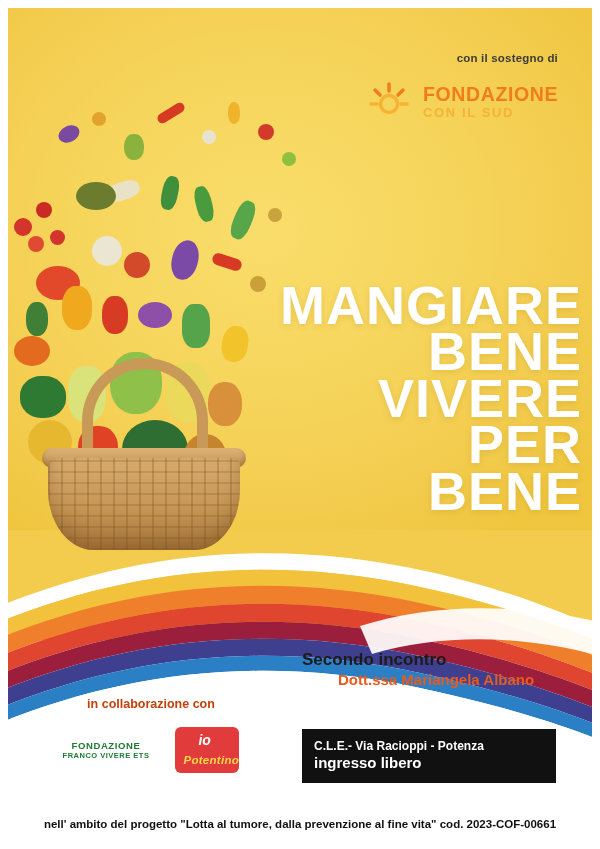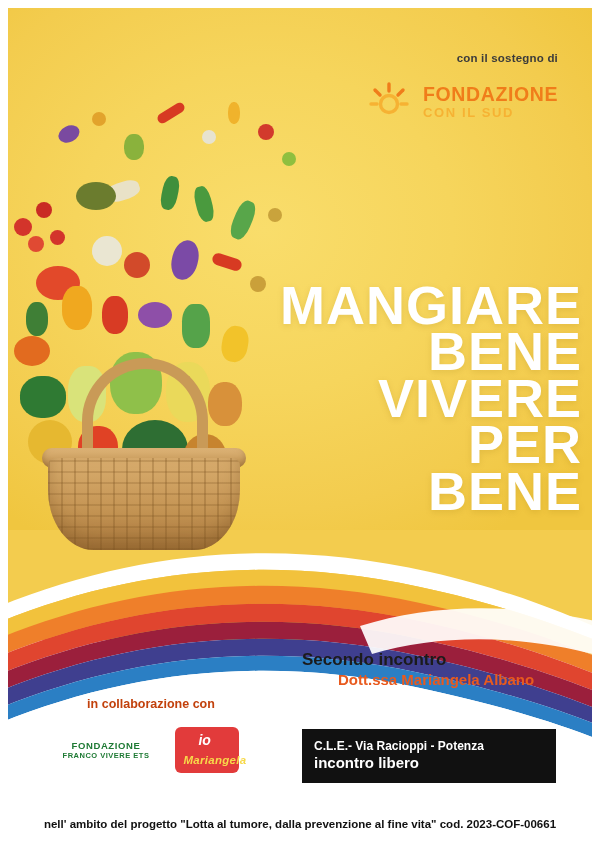--- a/index.html
+++ b/index.html
@@ -334,33 +334,33 @@
 
   <div class="collab">
     <div class="collab-title">in collaborazione con</div>
     <div class="collab-logos">
       <div class="ant-logo">
         <div class="ant-fond">FONDAZIONE</div>
         <div class="ant-sub">FRANCO VIVERE ETS</div>
       </div>
       <div class="io-logo">
         <div class="io-word">io</div>
-        <div class="io-sub">Mariangela</div>
+        <div class="io-sub">Potentino</div>
       </div>
     </div>
   </div>
 
   <div class="meeting">
     <div class="line1">Secondo incontro</div>
     <div class="line2">Dott.ssa Mariangela Albano</div>
   </div>
 
   <div class="details-box">
     <div class="d2">C.L.E.- Via Racioppi - Potenza</div>
-    <div class="d3">incontro libero</div>
+    <div class="d3">ingresso libero</div>
   </div>
 
   <div class="footnote">nell' ambito del progetto "Lotta al tumore, dalla prevenzione al fine vita" cod. 2023-COF-00661</div>
 
   <div class="white-frame-top"></div>
   <div class="white-frame-left"></div>
   <div class="white-frame-right"></div>
   <div class="white-frame-bottom"></div>
 </div>
 

